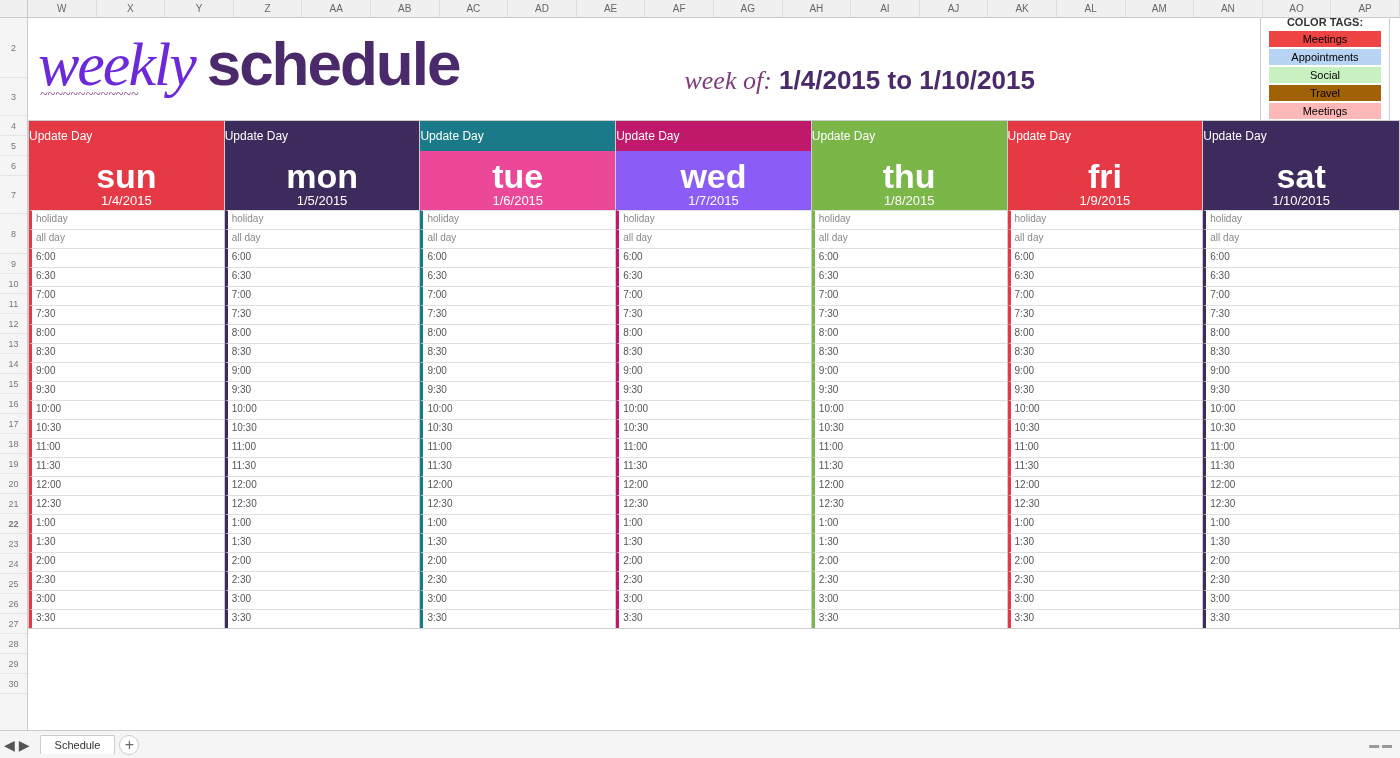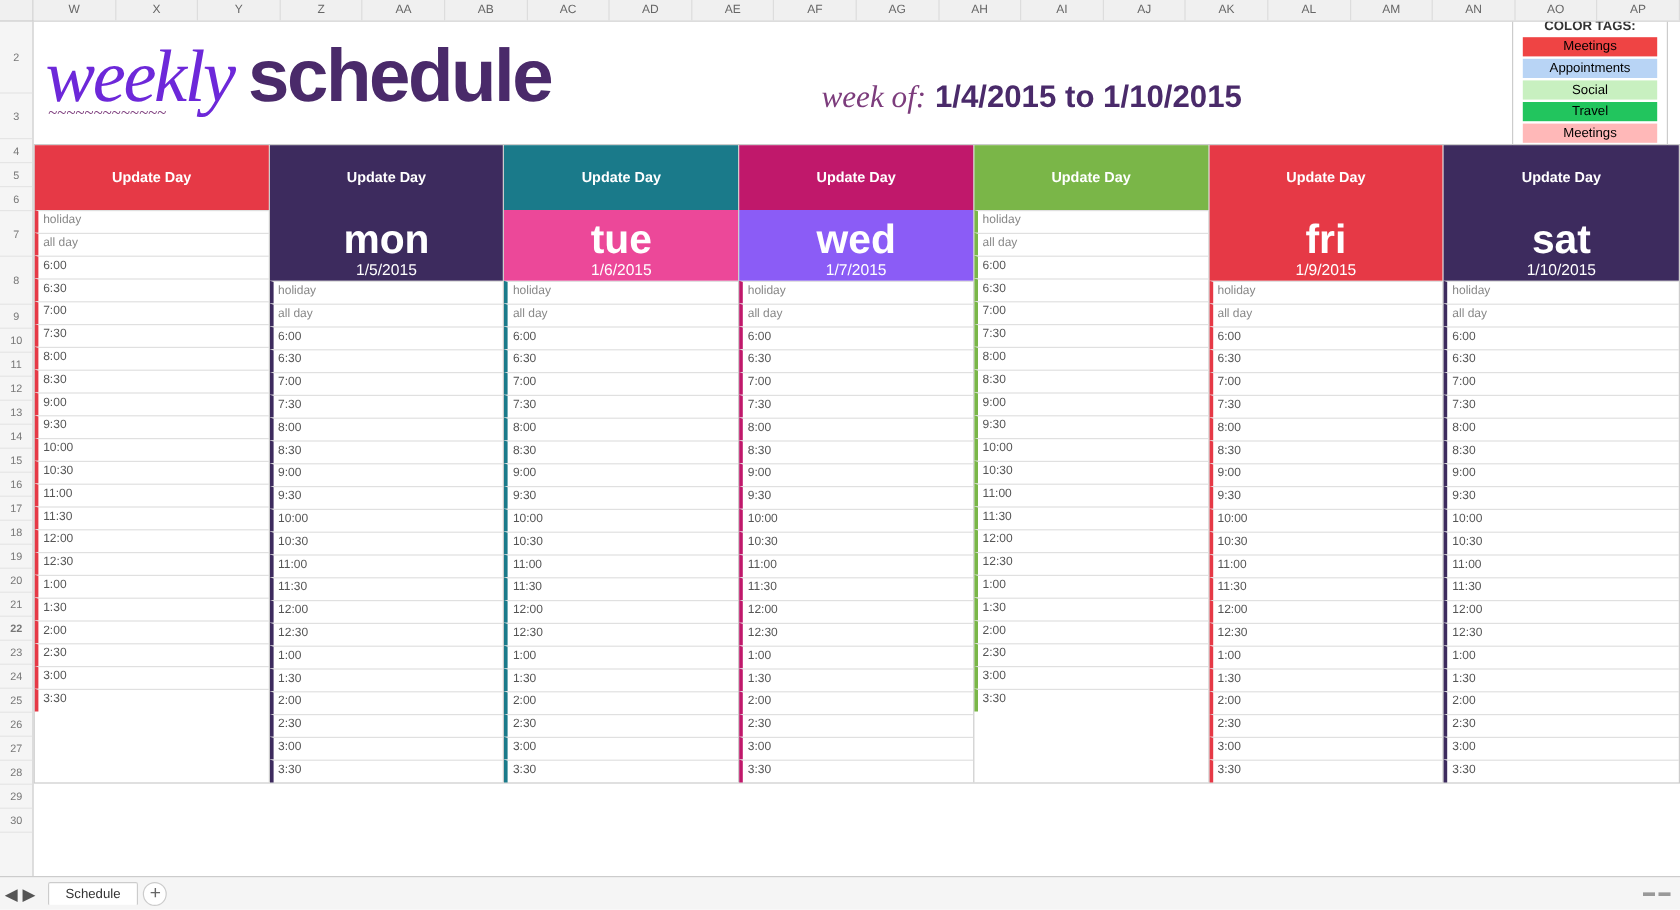--- a/index.html
+++ b/index.html
@@ -109,23 +109,23 @@
       border-right: 1px solid #ccc;
     }
 
     .day-column:last-child {
       border-right: none;
     }
 
     .update-day-btn {
       color: white;
       font-size: 12px;
-      font-weight: bold;
-      text-align: center;
-      padding: 20px 0;
+      font-weight: normal;
+      text-align: left;
+      padding: 8px 0;
       cursor: pointer;
     }
 
     .day-name-header {
       text-align: center;
       padding: 8px 4px 2px;
     }
 
     .day-name {
       font-size: 34px;
@@ -331,29 +331,33 @@
           <span class="week-of-label">week of:</span>
           <span class="week-of-dates">1/4/2015 to 1/10/2015</span>
         </div>
 
         <div class="color-tags-box">
           <div class="color-tags-title">COLOR TAGS:</div>
           <div id="color-tags-container">
               <div class="color-tag-item" style="background-color: #ef4444;">Meetings</div>
               <div class="color-tag-item" style="background-color: rgb(184, 212, 245);">Appointments</div>
               <div class="color-tag-item" style="background-color: rgb(200, 240, 192);">Social</div>
-              <div class="color-tag-item" style="background-color: #22c55e;">Travel</div>
+              <div class="color-tag-item" style="background-color: #a16207;">Travel</div>
               <div class="color-tag-item" style="background-color: rgb(255, 184, 184);">Meetings</div>
             </div>
         </div>
       </div>
 
       <div class="days-grid" id="days-grid">
       <div class="day-column">
             <div class="update-day-btn" style="background-color: rgb(230, 57, 70);">Update Day</div>
+            <div class="day-name-header" style="background-color: rgb(230, 57, 70); color: white;">
+              <span class="day-name">sun</span>
+              <span class="day-date">1/4/2015</span>
+            </div>
             <div class="time-slot holiday-slot" style="border-left: 3px solid rgb(230, 57, 70);">holiday</div>
             <div class="time-slot allday-slot" style="border-left: 3px solid rgb(230, 57, 70);">all day</div>
             <div class="time-slot" style="border-left: 3px solid rgb(230, 57, 70);">6:00</div>
             <div class="time-slot" style="border-left: 3px solid rgb(230, 57, 70);">6:30</div>
             <div class="time-slot" style="border-left: 3px solid rgb(230, 57, 70);">7:00</div>
             <div class="time-slot" style="border-left: 3px solid rgb(230, 57, 70);">7:30</div>
             <div class="time-slot" style="border-left: 3px solid rgb(230, 57, 70);">8:00</div>
             <div class="time-slot" style="border-left: 3px solid rgb(230, 57, 70);">8:30</div>
             <div class="time-slot" style="border-left: 3px solid rgb(230, 57, 70);">9:00</div>
             <div class="time-slot" style="border-left: 3px solid rgb(230, 57, 70);">9:30</div>
@@ -452,20 +456,24 @@
             <div class="time-slot" style="border-left: 3px solid rgb(192, 24, 107);">12:30</div>
             <div class="time-slot" style="border-left: 3px solid rgb(192, 24, 107);">1:00</div>
             <div class="time-slot" style="border-left: 3px solid rgb(192, 24, 107);">1:30</div>
             <div class="time-slot" style="border-left: 3px solid rgb(192, 24, 107);">2:00</div>
             <div class="time-slot" style="border-left: 3px solid rgb(192, 24, 107);">2:30</div>
             <div class="time-slot" style="border-left: 3px solid rgb(192, 24, 107);">3:00</div>
             <div class="time-slot" style="border-left: 3px solid rgb(192, 24, 107);">3:30</div>
           </div>
           <div class="day-column">
             <div class="update-day-btn" style="background-color: rgb(122, 182, 72);">Update Day</div>
+            <div class="day-name-header" style="background-color: rgb(122, 182, 72); color: white;">
+              <span class="day-name">thu</span>
+              <span class="day-date">1/8/2015</span>
+            </div>
             <div class="time-slot holiday-slot" style="border-left: 3px solid rgb(122, 182, 72);">holiday</div>
             <div class="time-slot allday-slot" style="border-left: 3px solid rgb(122, 182, 72);">all day</div>
             <div class="time-slot" style="border-left: 3px solid rgb(122, 182, 72);">6:00</div>
             <div class="time-slot" style="border-left: 3px solid rgb(122, 182, 72);">6:30</div>
             <div class="time-slot" style="border-left: 3px solid rgb(122, 182, 72);">7:00</div>
             <div class="time-slot" style="border-left: 3px solid rgb(122, 182, 72);">7:30</div>
             <div class="time-slot" style="border-left: 3px solid rgb(122, 182, 72);">8:00</div>
             <div class="time-slot" style="border-left: 3px solid rgb(122, 182, 72);">8:30</div>
             <div class="time-slot" style="border-left: 3px solid rgb(122, 182, 72);">9:00</div>
             <div class="time-slot" style="border-left: 3px solid rgb(122, 182, 72);">9:30</div>

